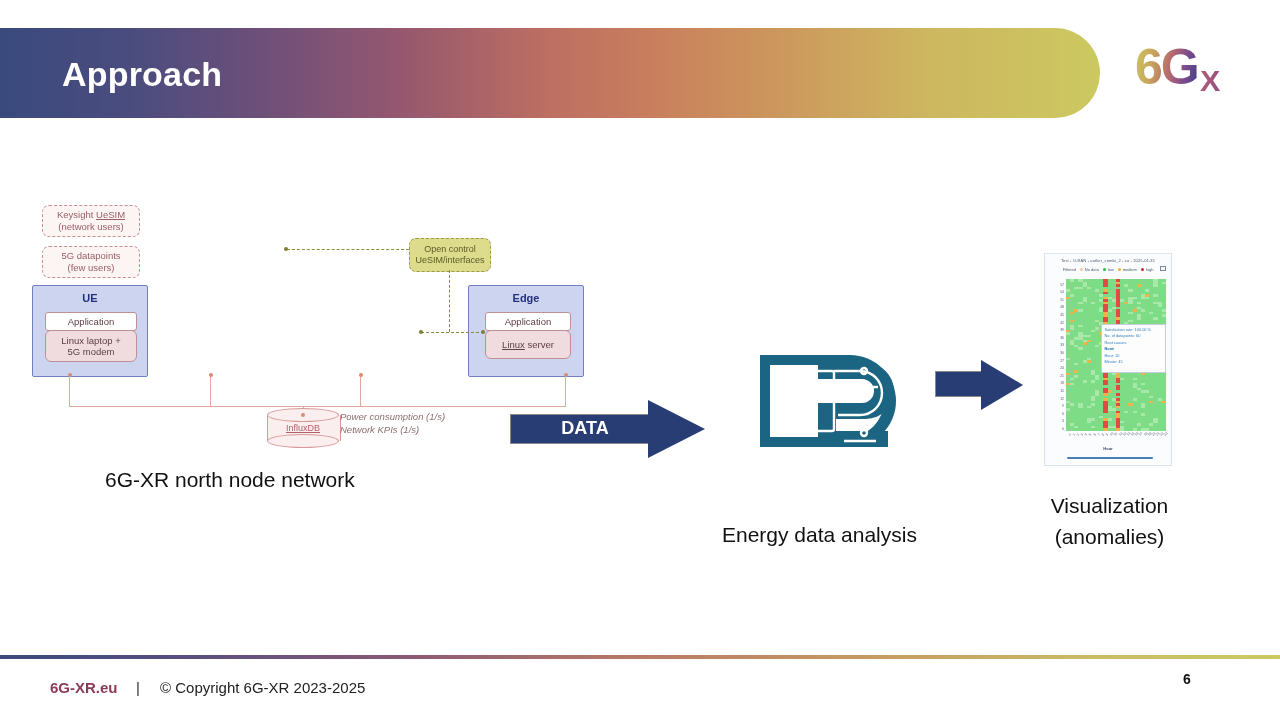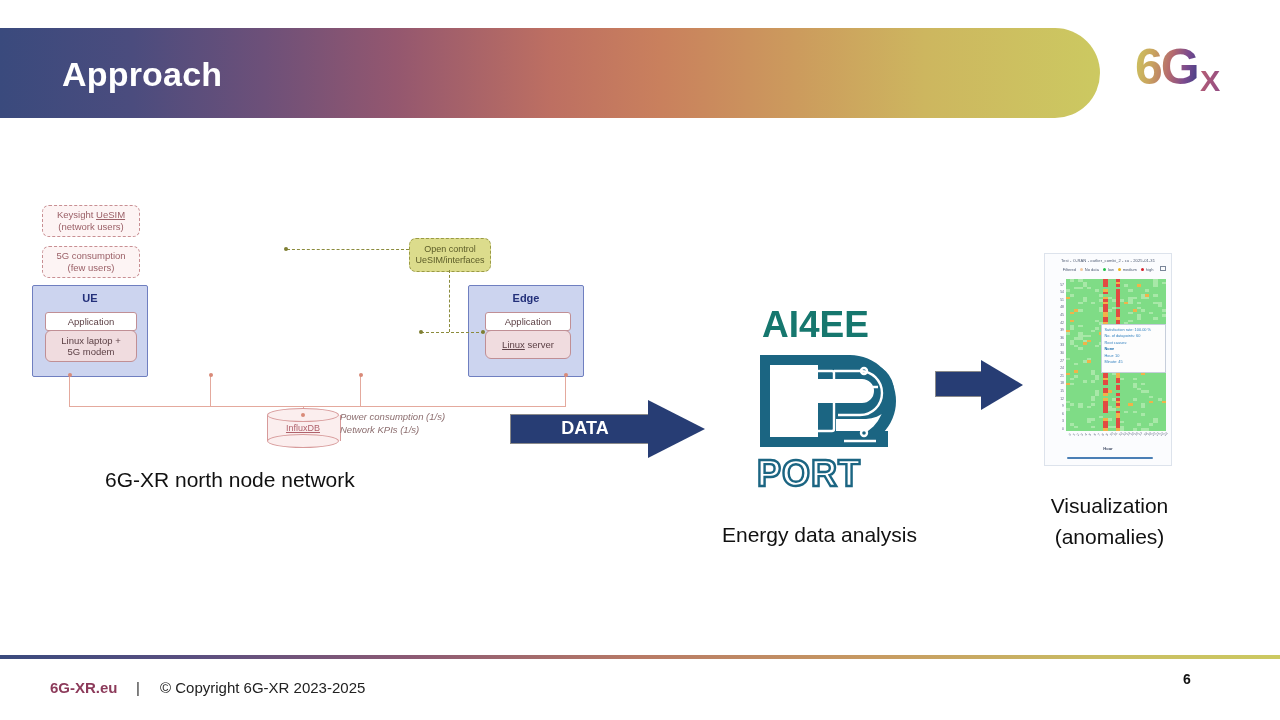--- a/index.html
+++ b/index.html
@@ -218,21 +218,21 @@
   <span class="logo-xr">X<span class="flip">R</span></span>
 </div>
 
 <div id="net-diagram">
 
   <div class="dash-box" style="left:22px;top:15px;width:96px;height:30px;">
     <span>Keysight <u>UeSIM</u></span>
     <span>(network users)</span>
   </div>
   <div class="dash-box" style="left:22px;top:56px;width:96px;height:30px;">
-    <span>5G consumption</span>
+    <span>5G datapoints</span>
     <span>(few users)</span>
   </div>
 
   <div class="blue-box" style="left:12px;top:95px;width:114px;height:90px;">
     <div class="blue-title">UE</div>
     <div class="white-box" style="left:12px;top:26px;width:90px;height:17px;">Application</div>
     <div class="pink-box" style="left:12px;top:44px;width:90px;height:30px;">
       <span>Linux laptop +</span>
       <span>5G modem</span>
     </div>
@@ -286,36 +286,34 @@
 
 <div id="net-caption">6G-XR north node network</div>
 
 <div id="data-arrow">
   <div class="shaft"></div>
   <div class="head"></div>
   <div class="label">DATA</div>
 </div>
 
 <div id="ai4ee">
-  <div id="ai4ee-text">AI4EE</div>
   <svg id="d2-mark" viewBox="0 0 140 98">
     <g fill="#1b6582">
       <path d="M2 2 H92 a46 46 0 0 1 0 92 H2 Z M12 12 V84 H90 a36 36 0 0 0 0 -72 Z"></path>
       <path d="M60 10 h48 a28 28 0 0 1 0 56 h-30 v12 h52 v16 h-70 v-44 h44 a12 12 0 0 0 0 -24 h-44 Z"></path>
     </g>
     <g fill="none" stroke="#ffffff" stroke-width="2.4">
       <rect x="18" y="18" width="58" height="60" rx="2"></rect>
       <path d="M76 18 h26 a22 22 0 0 1 0 44 h-22"></path>
       <path d="M54 48 a14 14 0 0 1 14 -14"></path>
       <path d="M86 88 h32 M104 34 h16"></path>
       <circle cx="106" cy="18" r="3"></circle>
       <circle cx="106" cy="80" r="3"></circle>
     </g>
   </svg>
-  <div id="port-text">PORT</div>
 </div>
 <div id="ai4ee-caption">Energy data analysis</div>
 
 <div id="viz-arrow">
   <div class="shaft"></div>
   <div class="head"></div>
 </div>
 
 <div id="viz-thumb">
   <div id="viz-title">Test - O-RAN - outlier_combi_2 - cu - 2025-01-31</div>

